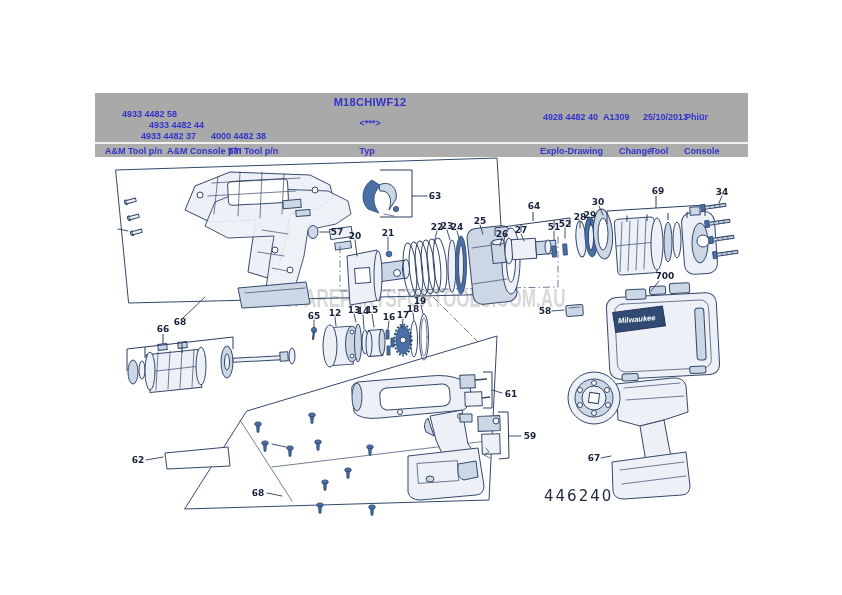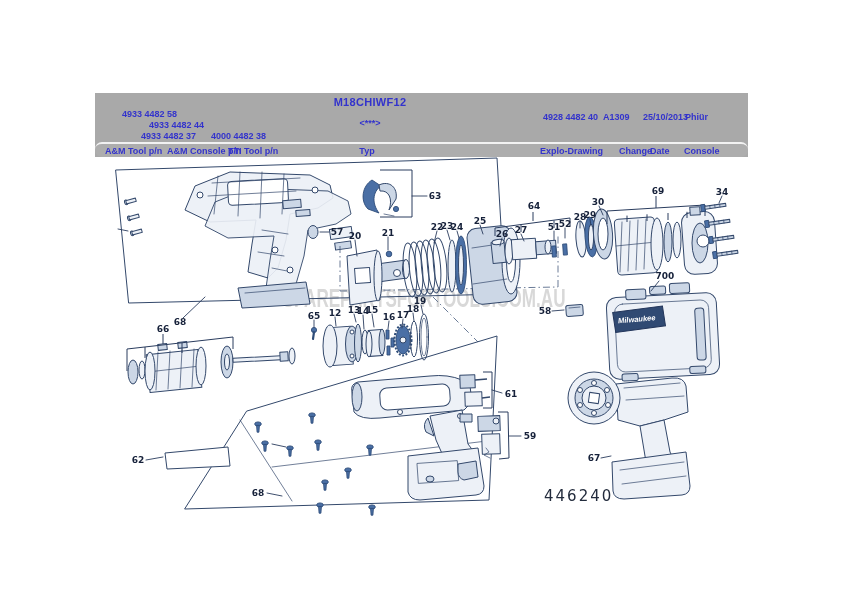--- a/index.html
+++ b/index.html
@@ -4,21 +4,21 @@
 <style>
   html,body{margin:0;padding:0;}
   body{width:842px;height:595px;background:#ffffff;position:relative;overflow:hidden;
        font-family:"Liberation Sans",sans-serif;}
   .hdr{position:absolute;left:95px;top:93px;width:653px;height:64px;background:#a9a9a9;
        color:#3333cc;font-size:9px;font-weight:bold;}
   .hdr .cell{position:absolute;white-space:nowrap;}
   .hdr .ctr{transform:translateX(-50%);}
   .title{font-size:11px;letter-spacing:.3px;}
   .lblrow{position:absolute;left:0;right:0;bottom:0;height:13px;border-top:2px solid #f2f2f2;
-          background:#adadad;border-radius:7px;}
+          background:#adadad;}
   .lblrow .cell{top:2px;}
   svg{position:absolute;left:0;top:0;}
   .ln{fill:none;stroke:#33486b;stroke-width:1;stroke-linejoin:round;stroke-linecap:round;}
   .thin{stroke-width:.7;}
   .f0{fill:#ffffff;stroke:#33486b;stroke-width:1;stroke-linejoin:round;}
   .f1{fill:#edf1f7;stroke:#33486b;stroke-width:1;stroke-linejoin:round;}
   .f2{fill:#ccd7e6;stroke:#33486b;stroke-width:1;stroke-linejoin:round;}
   .f3{fill:#4a6fa5;stroke:#2f4d79;stroke-width:.9;stroke-linejoin:round;}
   .lbl{font:bold 9px "DejaVu Sans",sans-serif;fill:#16213a;text-anchor:middle;}
   .leader{fill:none;stroke:#2a3c5e;stroke-width:.9;stroke-linecap:round;}
@@ -42,21 +42,21 @@
   <div class="cell" style="left:508px;top:19px;">A1309</div>
   <div class="cell" style="left:548px;top:19px;">25/10/2013</div>
   <div class="cell" style="left:590px;top:19px;">Phiür</div>
   <div class="lblrow">
     <div class="cell" style="left:10px;">A&amp;M Tool p/n</div>
     <div class="cell" style="left:72px;">A&amp;M Console p/n</div>
     <div class="cell" style="left:133px;">TTI Tool p/n</div>
     <div class="cell ctr" style="left:272px;">Typ</div>
     <div class="cell" style="left:445px;">Explo-Drawing</div>
     <div class="cell" style="left:502px;padding-left:22px;">Change</div>
-    <div class="cell" style="left:555px;">Date</div>
+    <div class="cell" style="left:555px;">Tool</div>
     <div class="cell" style="left:589px;">Console</div>
   </div>
 </div>
 
 <svg width="842" height="595" viewBox="0 0 842 595">
 <defs>
   <g id="scrV">
     <ellipse cx="0" cy="0" rx="3.3" ry="2.1" class="f3"></ellipse>
     <path d="M-1.4,1.4 L1.4,1.4 L0.9,8.2 L-0.9,8.2 Z" class="f3"></path>
   </g>

